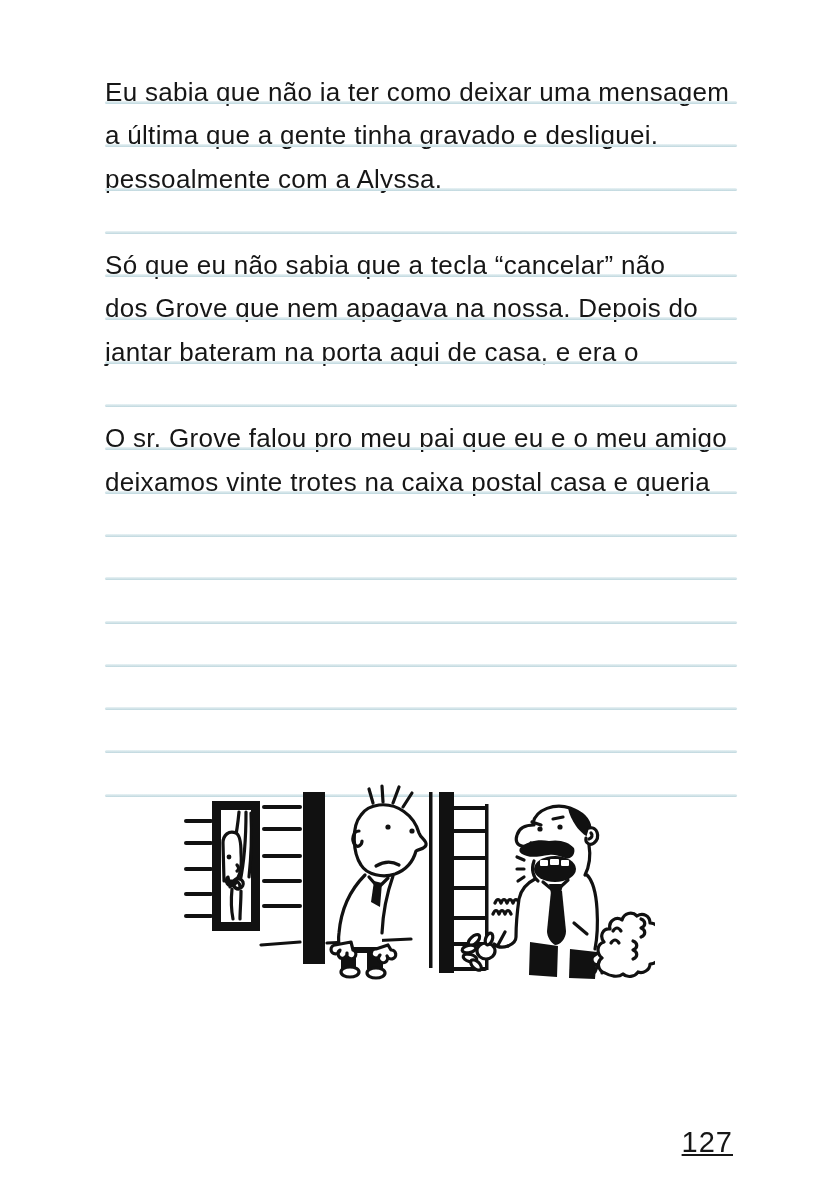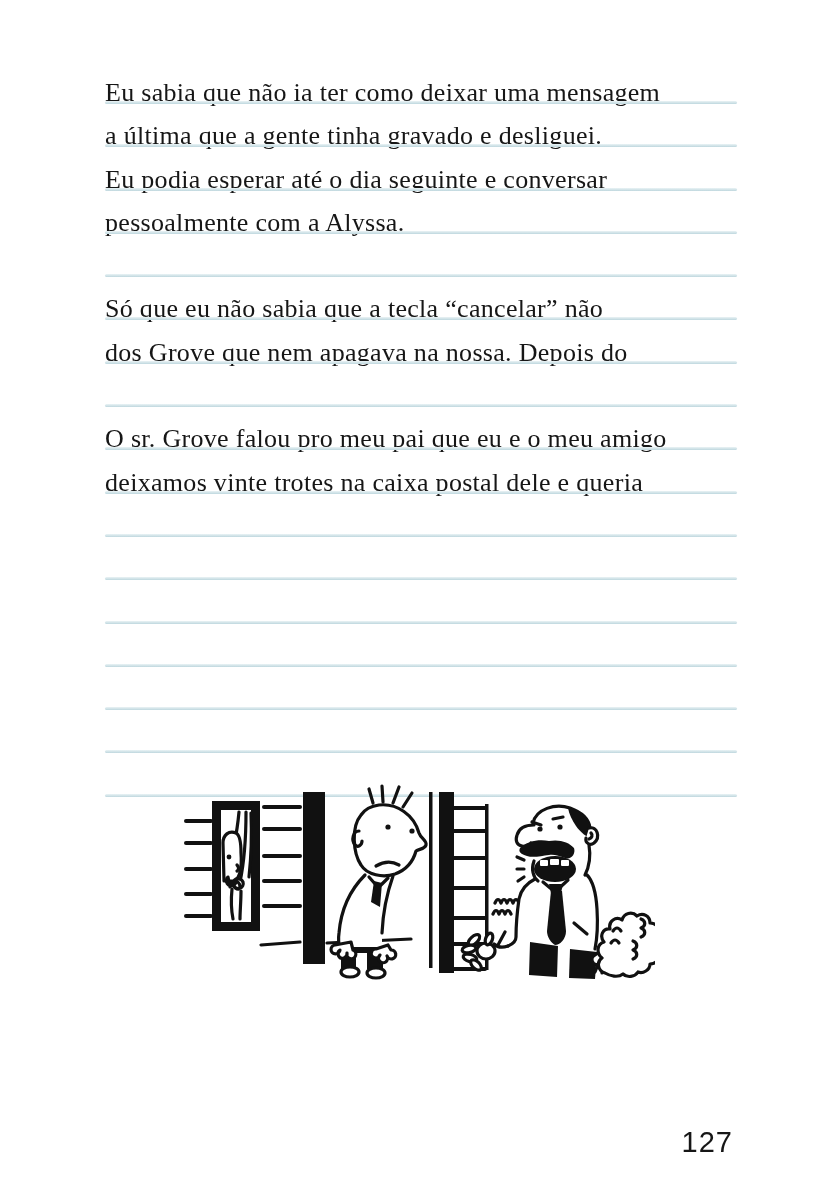--- a/index.html
+++ b/index.html
@@ -18,28 +18,28 @@
   }
   .row::after{
     content:"";position:absolute;left:0;right:0;bottom:0;height:3px;
     background:linear-gradient(#eaf3f5,#bed7de);
     border-radius:2px;
   }
   .txt{
     position:absolute;left:0;bottom:-4px;
     white-space:nowrap;
     font-size:26px;letter-spacing:.3px;color:#161616;
-    font-family:Liberation Serif, serif;
+    font-family:Liberation Sans, sans-serif;
   }
   .illustration{
     position:absolute;left:183px;top:781px;width:472px;height:206px;
   }
   .page-number{
     position:absolute;right:82px;top:1126px;
-    font-size:29px;color:#161616;letter-spacing:1px;
+    font-size:29px;color:#161616;letter-spacing:1px;text-decoration:underline;
   }
   svg .ln{stroke:#111;stroke-width:3.2;fill:none;stroke-linecap:round;stroke-linejoin:round;}
   svg .thick{stroke:#111;stroke-width:4;fill:none;stroke-linecap:round;}
   svg .blk{fill:#111;stroke:none;}
   svg .wht{fill:#fff;stroke:none;}
   svg .whtln{fill:#fff;stroke:#111;stroke-width:3.2;stroke-linecap:round;stroke-linejoin:round;}
 </style>
 </head>
 <body>
 
@@ -47,40 +47,40 @@
 
   <div class="sheet">
 
     <div class="row">
         <span class="txt">Eu sabia que não ia ter como deixar uma mensagem</span>
       </div>
     <div class="row">
         <span class="txt">a última que a gente tinha gravado e desliguei.</span>
       </div>
     <div class="row">
-        <span class="txt">Eu podia esperar até o dia seguinte e conversar</span>
-      </div>
-    <div class="row">
         <span class="txt">pessoalmente com a Alyssa.</span>
       </div>
     <div class="row"></div>
 
     <div class="row">
         <span class="txt">Só que eu não sabia que a tecla “cancelar” não</span>
       </div>
     <div class="row">
         <span class="txt">dos Grove que nem apagava na nossa. Depois do</span>
       </div>
+    <div class="row">
+        <span class="txt">jantar bateram na porta aqui de casa, e era o</span>
+      </div>
     <div class="row"></div>
 
     <div class="row">
         <span class="txt">O sr. Grove falou pro meu pai que eu e o meu amigo</span>
       </div>
     <div class="row">
-        <span class="txt">deixamos vinte trotes na caixa postal dele e queria</span>
+        <span class="txt">deixamos vinte trotes na caixa postal casa e queria</span>
       </div>
     <div class="row"></div>
 
     <div class="row"></div>
     <div class="row"></div>
     <div class="row"></div>
     <div class="row"></div>
     <div class="row"></div>
     <div class="row"></div>
 

